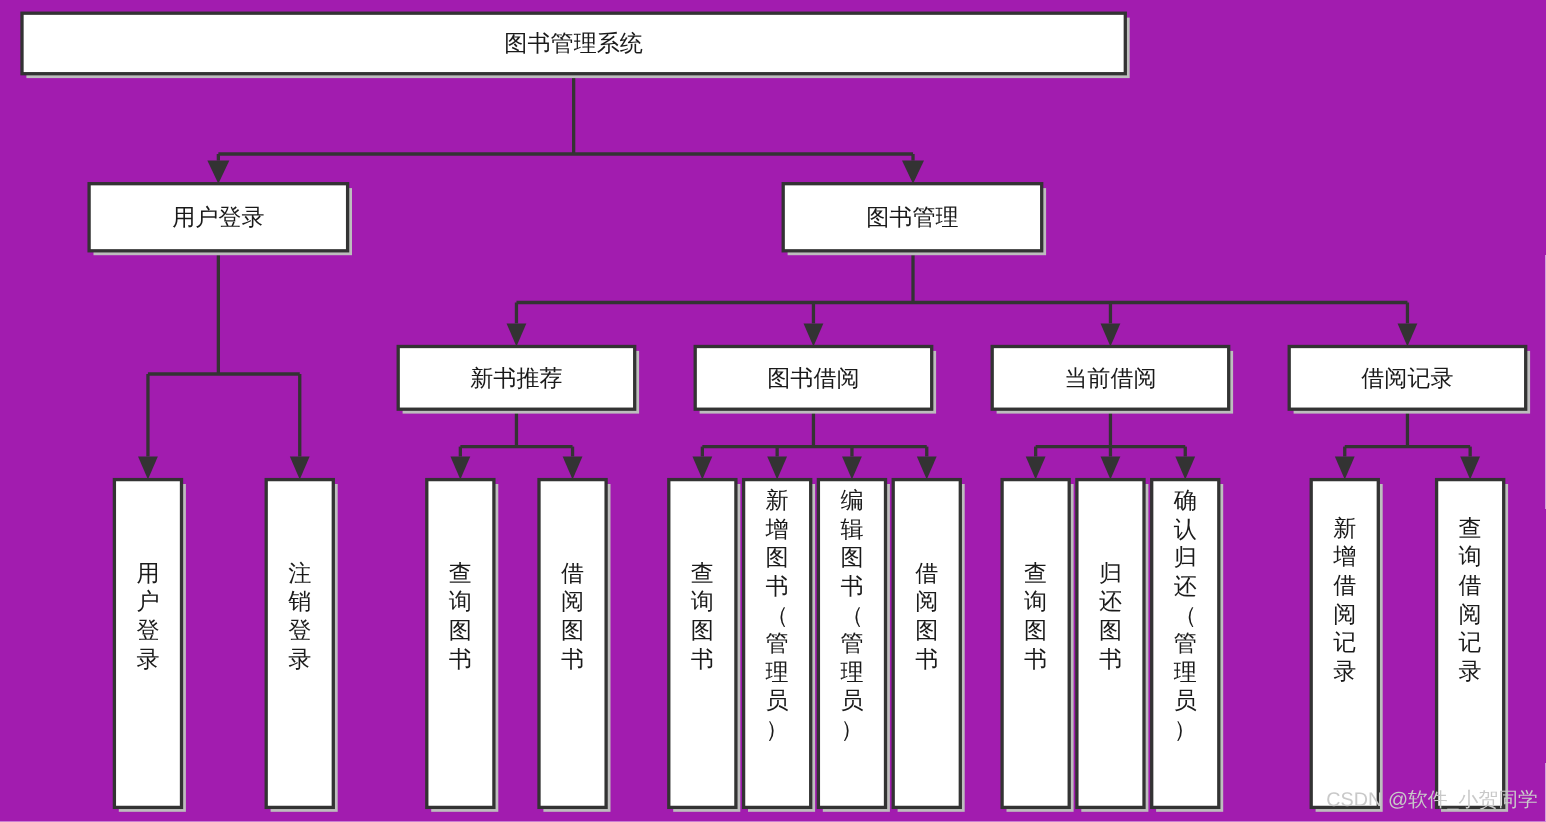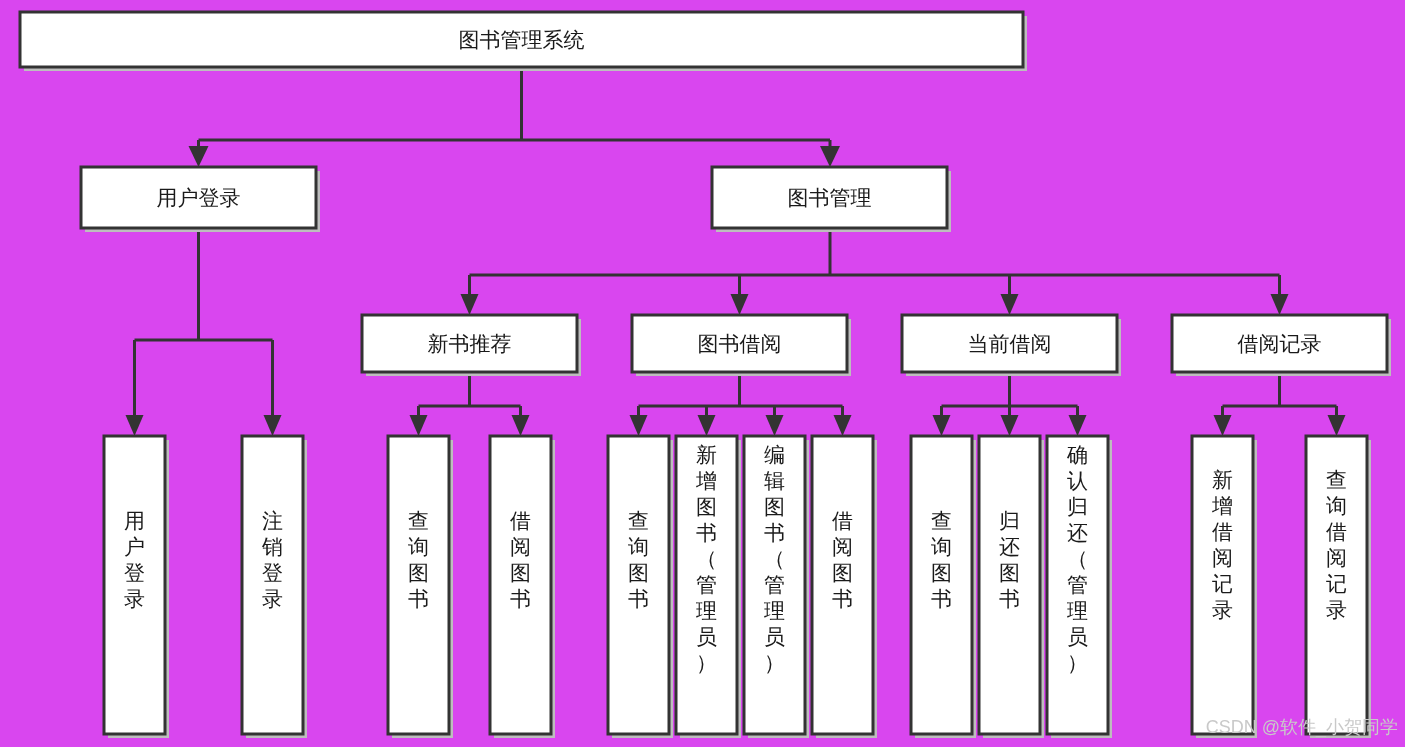--- a/index.html
+++ b/index.html
@@ -8,21 +8,21 @@
     padding: 0;
     background: #ffffff;
   }
   body {
     font-family: "Liberation Sans", "DejaVu Sans", sans-serif;
   }
   #diagram-root {
     position: relative;
     width: 1405px;
     height: 747px;
-    background: #d946ef;
+    background: #a21caf;
     overflow: hidden;
   }
   svg#flowchart {
     display: block;
     width: 1405px;
     height: 747px;
   }
   .node-rect {
     fill: #ffffff;
     stroke: #333333;

